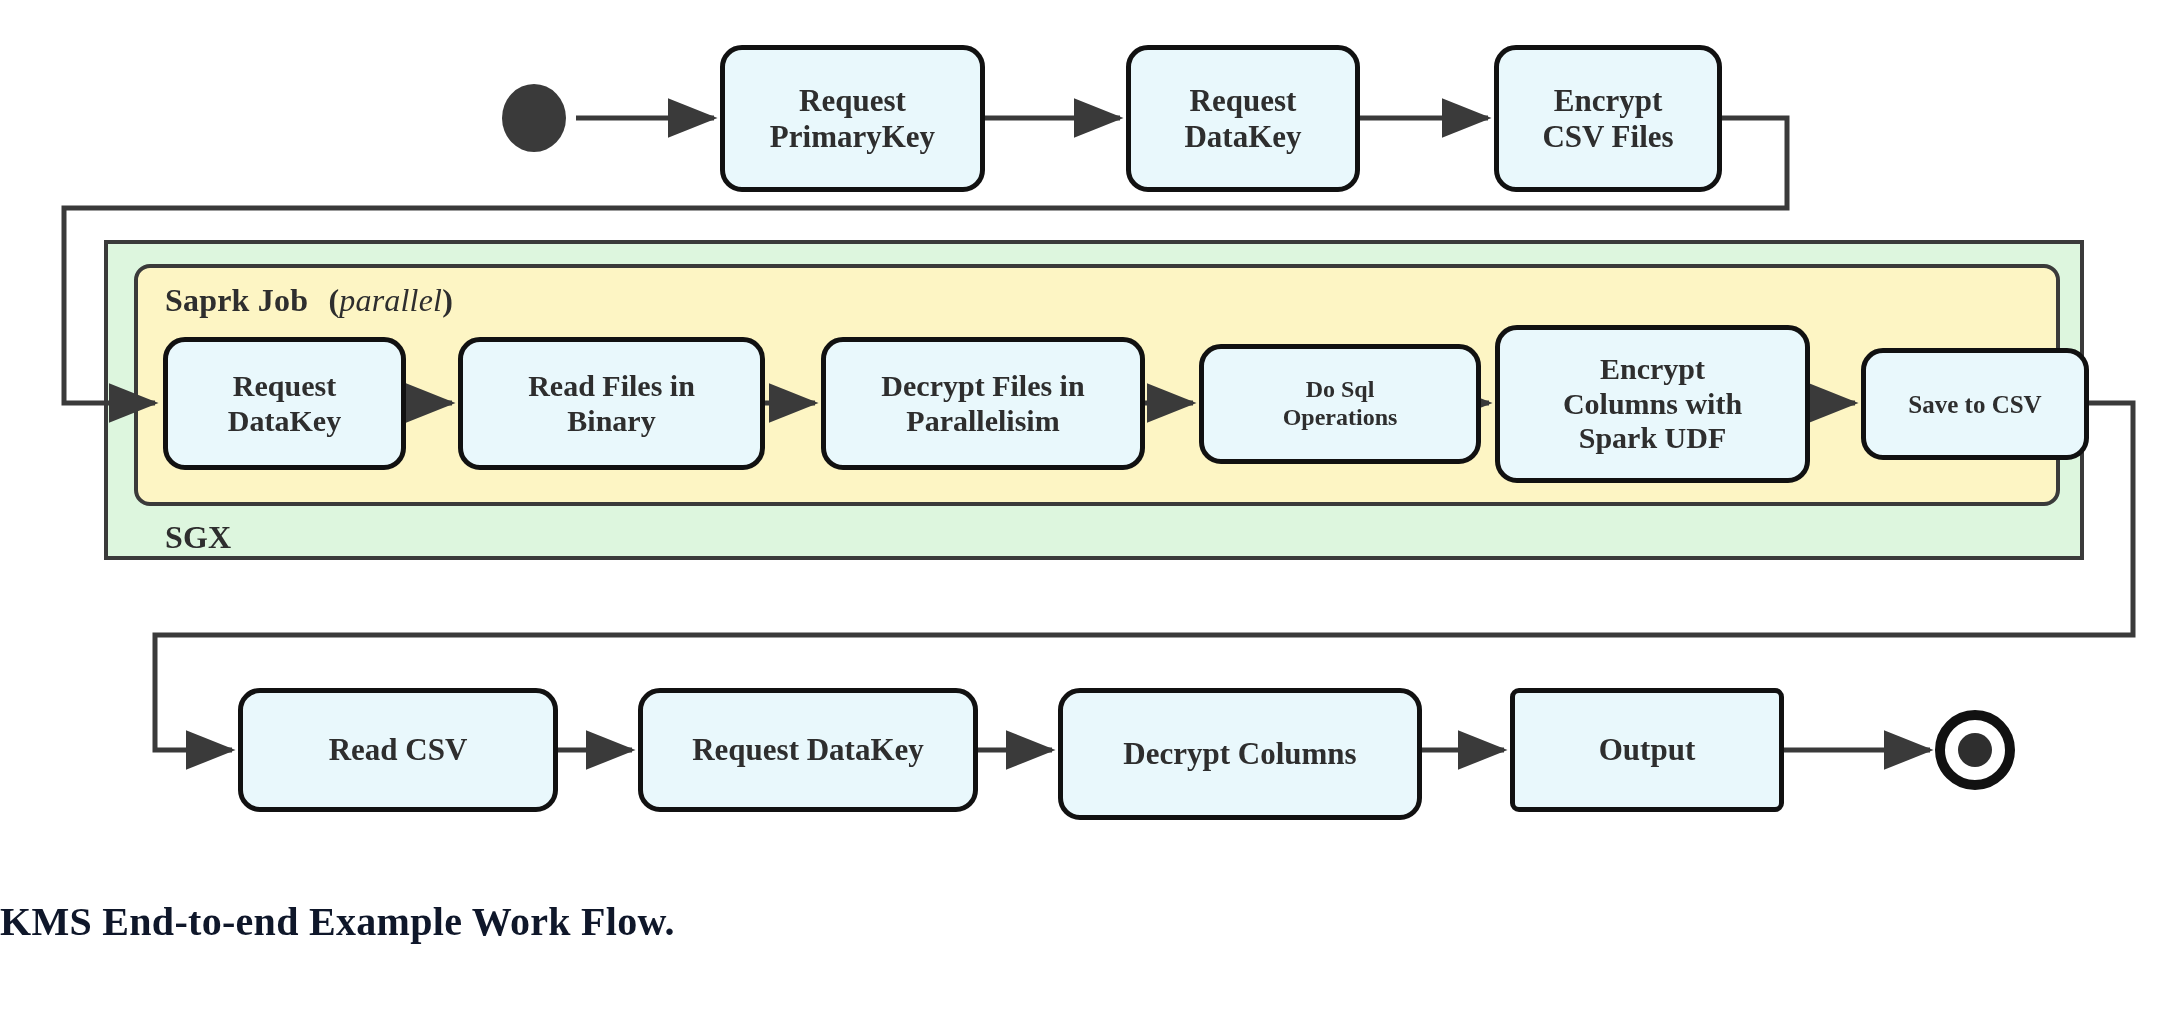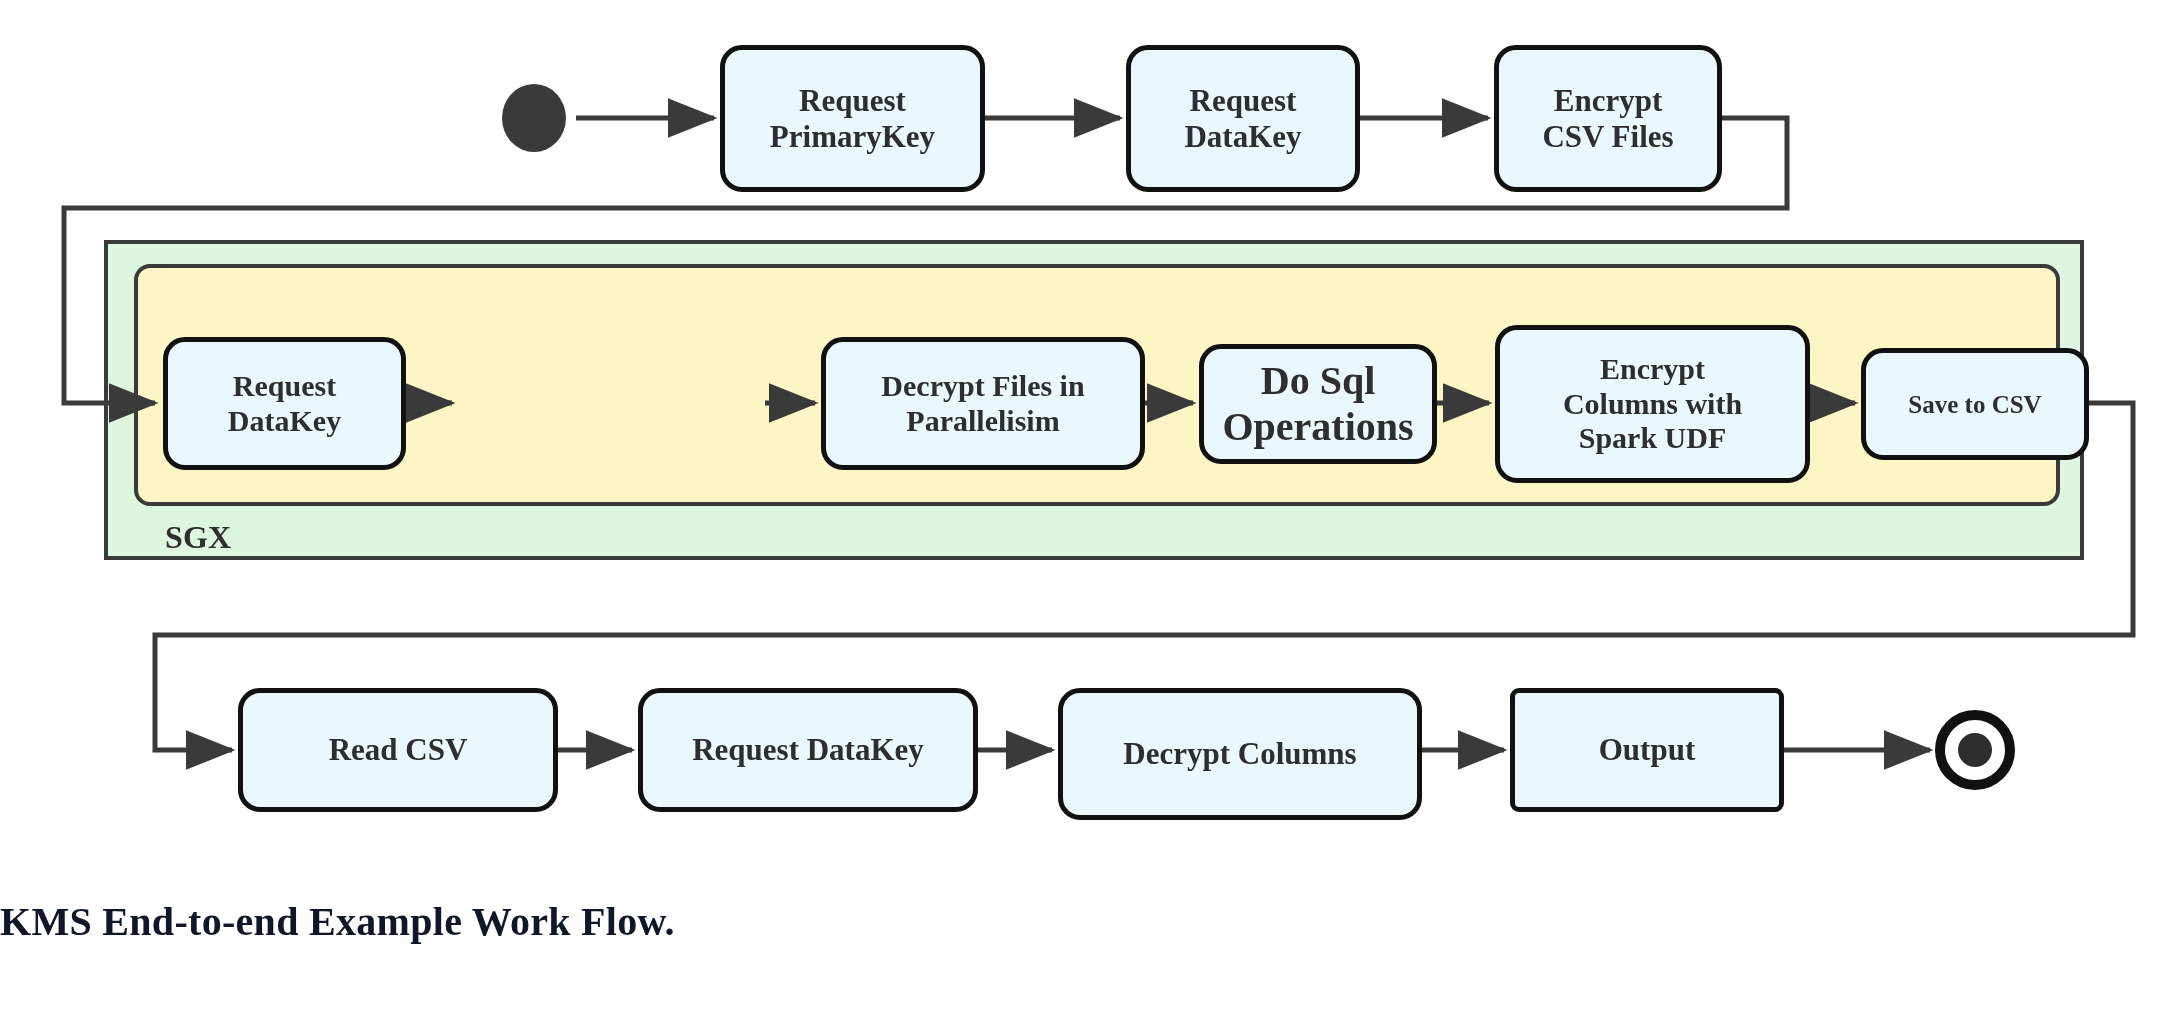--- a/index.html
+++ b/index.html
@@ -51,20 +51,24 @@
 </style>
 </head>
 <body>
 
 <div id="stage">
 
   <div class="container-box sgx-box" style="left:104px;top:240px;width:1980px;height:320px;"></div>
 
   <div class="container-box spark-box" style="left:134px;top:264px;width:1926px;height:242px;"></div>
 
+  <div class="band-label" style="left:165px;top:282px;font-size:32px;">
+    <span>Saprk Job</span>
+    <span style="display:inline-block;width:12px;"></span><span>(</span><span class="ital">parallel</span><span>)</span>
+  </div>
 
   <div class="band-label" style="left:165px;top:519px;font-size:32px;">SGX</div>
 
   <svg id="wires" viewBox="0 0 2179 1036">
     <defs>
       <marker id="ah" markerWidth="10" markerHeight="8" refX="9.3" refY="4" orient="auto" markerUnits="strokeWidth">
         <path d="M0,0 L10,4 L0,8 Z" fill="#3a3a3a"></path>
       </marker>
     </defs>
     <g stroke="#3a3a3a" stroke-width="5" fill="none">
@@ -125,29 +129,35 @@
     </div>
   </div>
 
   <div class="node" style="left:163px;top:337px;width:243px;height:133px;font-size:30px;">
     <div>
       <span>Request</span>
       <span>DataKey</span>
     </div>
   </div>
 
+  <div class="node" style="left:458px;top:337px;width:307px;height:133px;font-size:30px;">
+    <div>
+      <span>Read Files in</span>
+      <span>Binary</span>
+    </div>
+  </div>
 
   <div class="node" style="left:821px;top:337px;width:324px;height:133px;font-size:30px;">
     <div>
       <span>Decrypt Files in</span>
       <span>Parallelisim</span>
     </div>
   </div>
 
-  <div class="node" style="left:1199px;top:344px;width:238px;height:120px;font-size:40px;">
+  <div class="node" style="left:1199px;top:344px;width:282px;height:120px;font-size:24px;">
     <div>
       <span>Do Sql</span>
       <span>Operations</span>
     </div>
   </div>
 
   <div class="node" style="left:1495px;top:325px;width:315px;height:158px;font-size:30px;">
     <div>
       <span>Encrypt</span>
       <span>Columns with</span>

